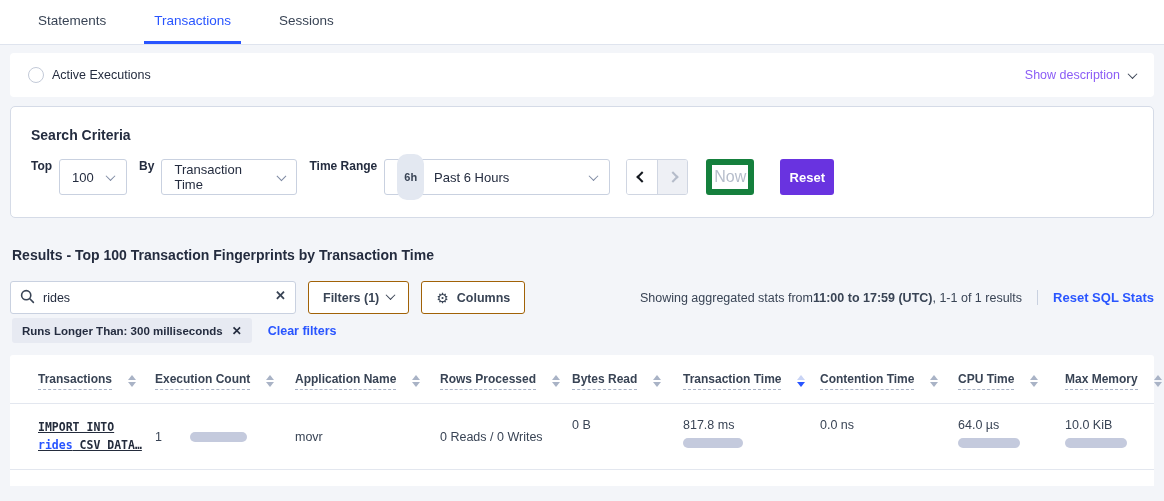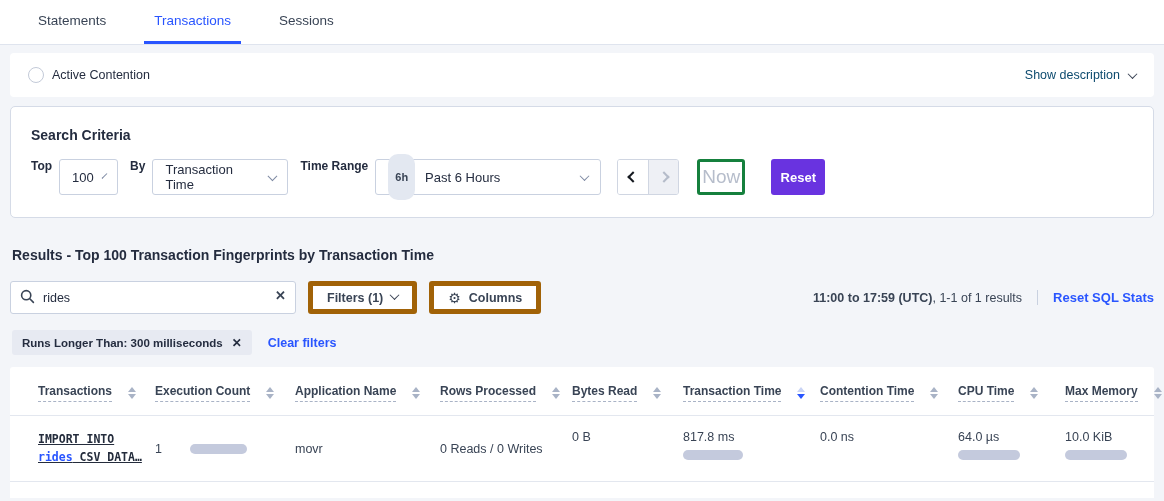--- a/index.html
+++ b/index.html
@@ -27,86 +27,86 @@
     display:flex; align-items:center; justify-content:space-between; padding:0 18px;
   }
   .radio-group { display:flex; align-items:center; gap:26px; }
   .radio-item { display:flex; align-items:center; gap:8px; font-size:12.5px; color:#242c3f; cursor:pointer; }
   .radio-dot { width:16px; height:16px; border-radius:50%; background:#fff; border:1.5px solid #c3cad8; position:relative; }
   .radio-dot.on { border:2px solid #2955ff; }
   .radio-dot.on::after {
     content:""; position:absolute; left:2px; top:2px; width:8px; height:8px;
     border-radius:50%; background:#2955ff;
   }
-  .show-desc { display:flex; align-items:center; gap:9px; font-size:12.5px; color:#0c4a6e; cursor:pointer; }
+  .show-desc { display:flex; align-items:center; gap:9px; font-size:12.5px; color:#8b5cf6; cursor:pointer; }
   .chev { display:inline-block; width:7px; height:7px; border-right:1.8px solid #3a4354; border-bottom:1.8px solid #3a4354; transform:rotate(45deg) translate(-1px,-1px); }
   .chev.blue-gray { border-color:#7e8aa3; }
   
   .criteria {
     background:#fff; border:1px solid #d5dbe7; border-radius:5px;
     margin:9px 10px 0; padding:20px 20px 22px;
   }
   .criteria-title { font-size:14px; font-weight:bold; color:#242c3f; }
   .criteria-row { display:flex; align-items:flex-end; margin-top:16px; gap:12px; }
   .field { display:flex; gap:7px; }
   .field-label { font-size:12px; font-weight:bold; color:#242c3f; }
   .select {
     height:36px; border:1px solid #c9d1e0; border-radius:3px; background:#fff;
     display:flex; align-items:center; padding:0 12px; font-size:13px; color:#242c3f;
     cursor:pointer; justify-content:space-between; gap:10px;
   }
-  .select-top { width:59px; }
+  .select-top { width:68px; }
   .select-by { width:136px; }
   .select-time { width:226px; }
   .time-badge {
     background:#e3e8f1; border-radius:10px; font-size:11px; font-weight:bold;
     color:#394455; padding:17px 7px; margin-right:10px;
   }
   .pager { display:flex; border:1px solid #d0d6e2; border-radius:3px; overflow:hidden; height:36px; margin-left:4px; }
   .pager-btn { width:30px; display:flex; align-items:center; justify-content:center; background:#fff; cursor:pointer; }
   .pager-btn + .pager-btn { border-left:1px solid #d0d6e2; }
   .pager-btn.disabled { background:#eef0f5; cursor:default; }
   .chev-left { width:8px; height:8px; border-left:2.2px solid #14181f; border-bottom:2.2px solid #14181f; transform:rotate(45deg); }
   .chev-right { width:8px; height:8px; border-right:2px solid #b4bbc9; border-top:2px solid #b4bbc9; transform:rotate(45deg); }
   .now-btn {
-    height:36px; width:48px; border:3px solid #15803d; border-radius:3px; background:#fff;
-    color:#b6bdcb; font-size:19px; display:flex; align-items:center; justify-content:center; margin-left:6px;
+    height:36px; width:48px; border:6px solid #15803d; border-radius:3px; background:#fff;
+    color:#b6bdcb; font-size:16px; display:flex; align-items:center; justify-content:center; margin-left:6px;
   }
   .apply-btn {
     height:36px; width:54px; border:none; border-radius:3px; background:#6933e0;
     color:#fff; font-size:13px; font-weight:bold; display:flex; align-items:center; justify-content:center;
     margin-left:14px; cursor:pointer;
   }
   
   .results-heading { font-size:14px; font-weight:bold; color:#242c3f; margin:29px 0 0 12px; }
   .controls-row { display:flex; align-items:center; margin:18px 10px 0; }
   .search-box { position:relative; width:286px; height:33px; }
   .search-box input {
     width:100%; height:100%; border:1px solid #c9d1e0; border-radius:3px;
     padding:0 30px 0 32px; font-size:12.5px; color:#242c3f; font-family:"Liberation Sans",sans-serif;
     outline:none; background:#fff;
   }
   .search-icon { position:absolute; left:10px; top:8px; }
   .clear-x { position:absolute; right:10px; top:7px; font-size:13px; color:#394455; cursor:pointer; font-weight:bold; }
   .btn {
-    height:33px; border:5px solid #a16207; border-radius:3px; background:#fff;
+    height:33px; border:1px solid #a16207; border-radius:3px; background:#fff;
     display:flex; align-items:center; gap:8px; padding:0 14px;
     font-size:12.5px; font-weight:bold; color:#394455; cursor:pointer;
   }
   .filters-btn { margin-left:12px; }
   .columns-btn { margin-left:12px; }
   .gear { font-size:14px; font-weight:normal; color:#394455; }
   .stats-line { margin-left:auto; display:flex; align-items:center; font-size:12.5px; color:#394455; }
   .stats-line b { font-weight:bold; }
   .reset-link {
     color:#2955ff; font-size:13px; font-weight:bold; text-decoration:none;
     border-left:1px solid #c9d1e0; padding-left:15px; margin-left:15px; cursor:pointer;
     align-self:stretch; display:flex; align-items:center;
   }
-  .chip-row { display:flex; align-items:center; margin:16px 10px 0 12px; gap:16px; }
+  .chip-row { display:flex; align-items:center; margin:4px 10px 0 12px; gap:16px; }
   .chip {
     background:#e7eaf2; border-radius:3px; height:25px; display:flex; align-items:center;
     gap:9px; padding:0 10px; font-size:11.5px; font-weight:bold; color:#242c3f;
   }
   .chip-x { font-size:12px; cursor:pointer; color:#242c3f; }
   .clear-filters { color:#2955ff; font-size:12.5px; font-weight:bold; cursor:pointer; }
   
   .table-panel { background:#fff; margin:12px 10px 0; border-radius:3px 3px 0 0; padding-bottom:16px; }
   table { border-collapse:collapse; width:100%; table-layout:fixed; }
   th { text-align:left; font-size:12px; color:#394455; padding:17px 4px 13px 0; vertical-align:middle; }
@@ -135,21 +135,21 @@
 <div class="tabbar">
   <div class="tab">Statements</div>
   <div class="tab active">Transactions</div>
   <div class="tab">Sessions</div>
 </div>
 
 <div class="radio-card">
   <div class="radio-group">
     <div class="radio-item">
       <span class="radio-dot"></span>
-      <span>Active Contention</span>
+      <span>Active Executions</span>
     </div>
   </div>
   <div class="show-desc">
     <span>Show description</span>
     <span class="chev"></span>
   </div>
 </div>
 
 <div class="criteria">
   <div class="criteria-title">Search Criteria</div>
@@ -206,20 +206,21 @@
   </div>
   <div class="btn filters-btn">
     <span>Filters (1)</span>
     <span class="chev" style="margin-top:-3px;"></span>
   </div>
   <div class="btn columns-btn">
     <span class="gear">⚙</span>
     <span>Columns</span>
   </div>
   <div class="stats-line">
+    <span>Showing aggregated stats from </span>
       <b>11:00 to 17:59 (UTC)</b>
       <span>, 1-1 of 1 results</span>
     <a class="reset-link">Reset SQL Stats</a>
   </div>
 </div>
 
 <div class="chip-row">
   <div class="chip">
     <span>Runs Longer Than: 300 milliseconds</span>
     <span class="chip-x">✕</span>

